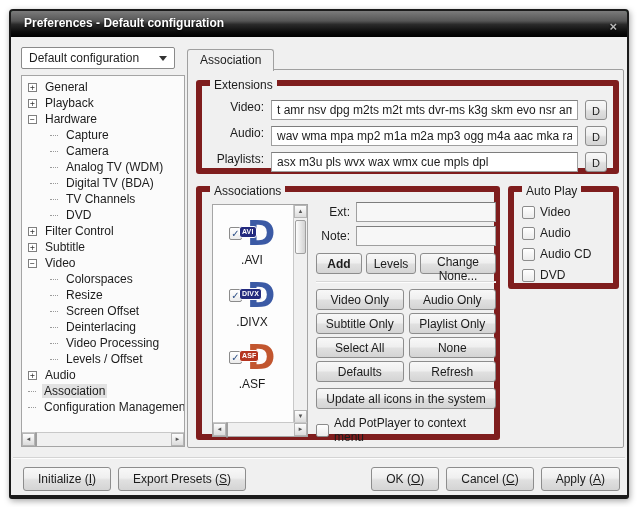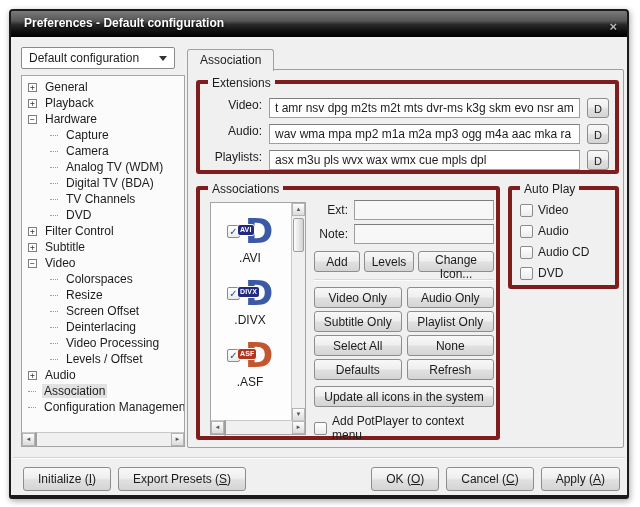--- a/index.html
+++ b/index.html
@@ -43,21 +43,21 @@
   .vthumb{width:11px;background:linear-gradient(90deg,#fdfdfd,#d2d2d2);border:1px solid #9f9f9f;
     border-radius:2px;box-sizing:border-box;}
   .sspace{flex:1;}
 
   
   .tab{position:absolute;left:176px;top:12px;height:21px;padding:0 12px;background:#f0f0f0;
     border:1px solid #a0a0a0;border-bottom:none;border-radius:3px 3px 0 0;line-height:20px;z-index:2;}
   .tabpage{position:absolute;left:176px;top:32px;width:437px;height:379px;background:#f0f0f0;
     border:1px solid #a0a0a0;box-sizing:border-box;border-radius:0 2px 2px 2px;}
 
-  .group{position:absolute;border:4px solid #7f1d1d;border-radius:3px;box-sizing:border-box;}
+  .group{position:absolute;border:6px solid #7f1d1d;border-radius:3px;box-sizing:border-box;}
   .group > .legend{position:absolute;top:-8px;left:8px;background:#f0f0f0;padding:0 4px;line-height:14px;}
 
   .g-ext{left:8px;top:10px;width:423px;height:94px;}
   .ext-row{display:flex;align-items:flex-start;height:20px;margin:6px 6px 0 0;}
   .ext-row:first-of-type{margin-top:14px;}
   .ext-row .elabel{width:62px;text-align:right;margin-right:7px;flex:none;}
   .tfield{height:20px;box-sizing:border-box;border:1px solid #9f9f9f;border-top-color:#7d7d7d;
     background:#fff;padding:0 5px;font:12px "Liberation Sans",sans-serif;color:#1c1c1c;}
   .ext-row .tfield{flex:1;min-width:0;}
   .btn{background:linear-gradient(to bottom,#f8f8f8 0%,#efefef 45%,#e0e0e0 55%,#d4d4d4 100%);
@@ -79,21 +79,21 @@
     padding:1px 2px;border:1px solid #fff;border-radius:3px;letter-spacing:.2px;}
   .icap{font-size:12px;margin-top:1px;}
 
   .assoc-right{position:absolute;left:114px;top:8px;width:180px;}
   .frow{display:flex;align-items:center;height:20px;margin-top:4px;}
   .frow:first-child{margin-top:2px;}
   .frow .flabel{width:34px;text-align:right;margin-right:6px;flex:none;}
   .frow .tfield{flex:1;min-width:0;background:#f7f7f7;}
   .brow{display:flex;gap:4px;margin-top:7px;}
   .brow .btn{height:21px;}
-  .b-add{width:46px;}.b-del{width:50px;}.b-chg{flex:1;}
+  .b-add{width:46px;font-weight:bold;}.b-del{width:50px;}.b-chg{flex:1;}
   .sep{border-top:1px solid #d8d8d8;border-bottom:1px solid #fcfcfc;margin:7px 0 6px 0;}
   .bgrid{display:grid;grid-template-columns:1fr 1fr;gap:3px 5px;}
   .bgrid .btn{height:21px;}
   .b-wide{width:100%;height:21px;margin-top:6px;}
   .ctxrow{display:flex;align-items:center;gap:5px;margin-top:7px;}
 
   .g-auto{left:320px;top:116px;width:111px;height:103px;}
   .auto-items{padding:13px 0 0 8px;display:flex;flex-direction:column;gap:7px;}
   .auto-row{display:flex;align-items:center;gap:5px;}
 
@@ -285,21 +285,21 @@
             <span class="flabel">Ext:</span>
             <input class="tfield" value="" style="">
           </div>
           <div class="frow">
             <span class="flabel">Note:</span>
             <input class="tfield" value="" style="">
           </div>
           <div class="brow">
             <button class="btn b-add">Add</button>
             <button class="btn b-del">Levels</button>
-            <button class="btn b-chg">Change Icon...</button>
+            <button class="btn b-chg">Change None...</button>
           </div>
           <div class="sep"></div>
           <div class="bgrid">
               <button class="btn">Video Only</button>
               <button class="btn">Audio Only</button>
               <button class="btn">Subtitle Only</button>
               <button class="btn">Playlist Only</button>
               <button class="btn">Select All</button>
               <button class="btn">None</button>
               <button class="btn">Defaults</button>

